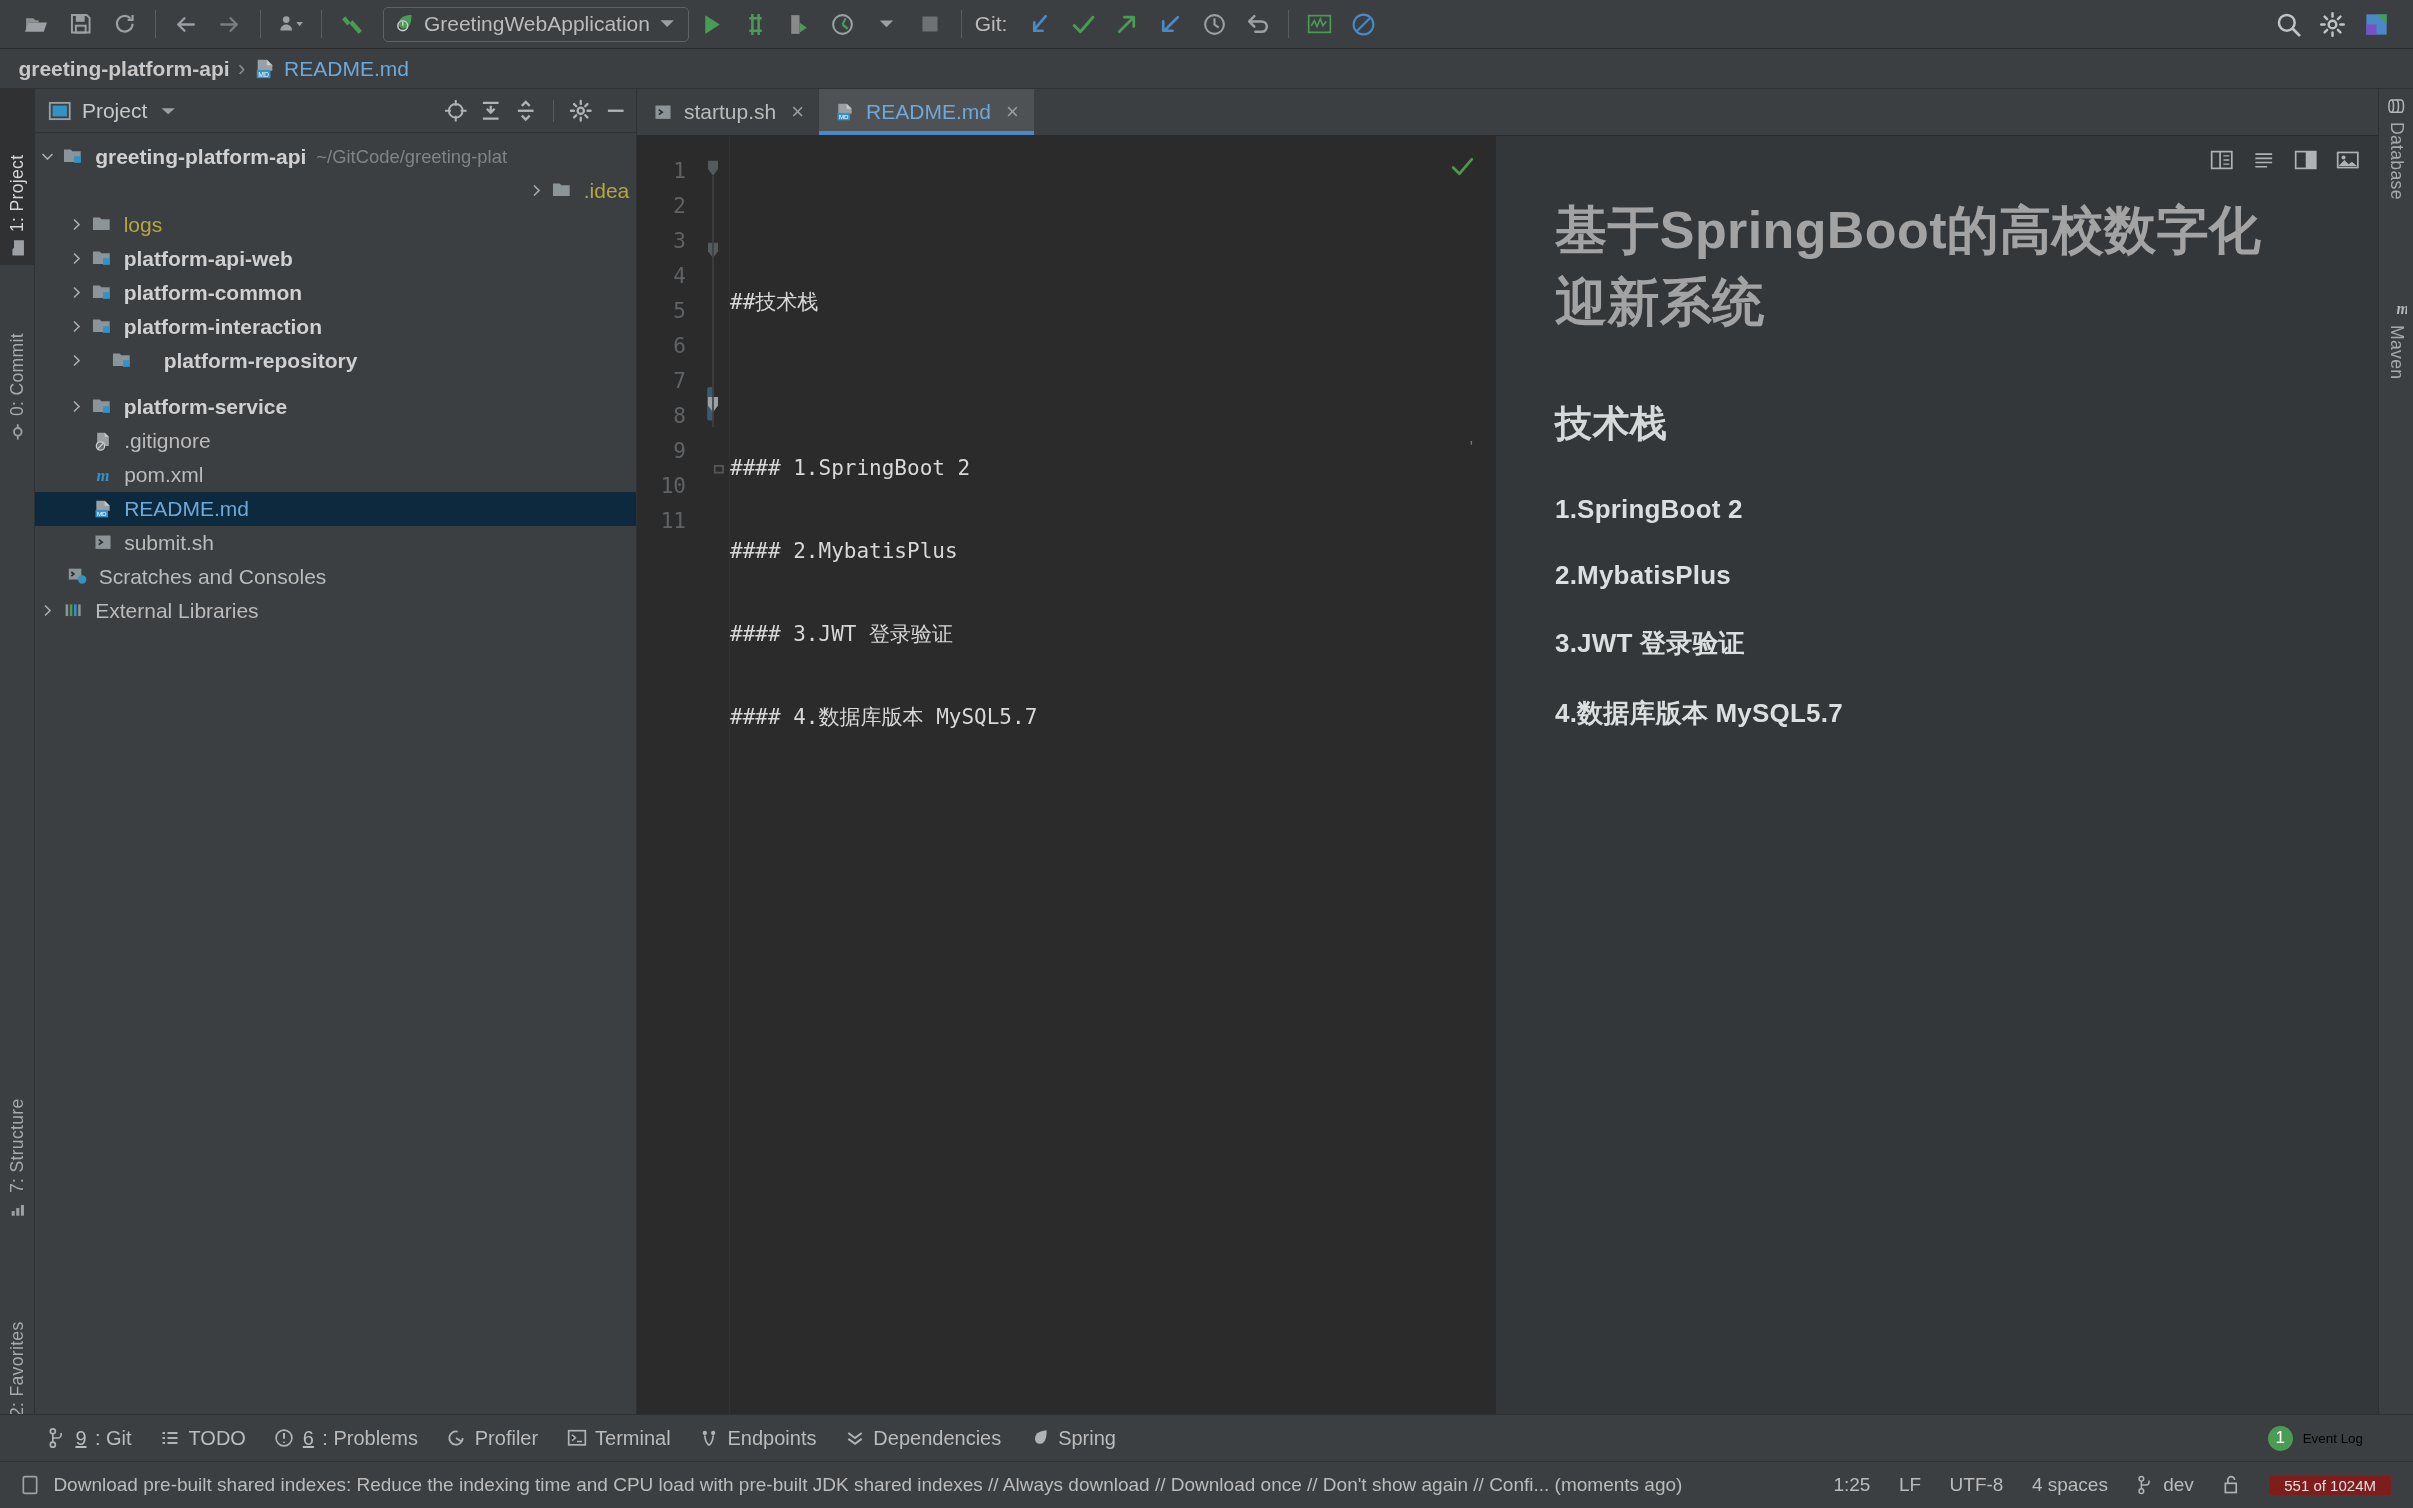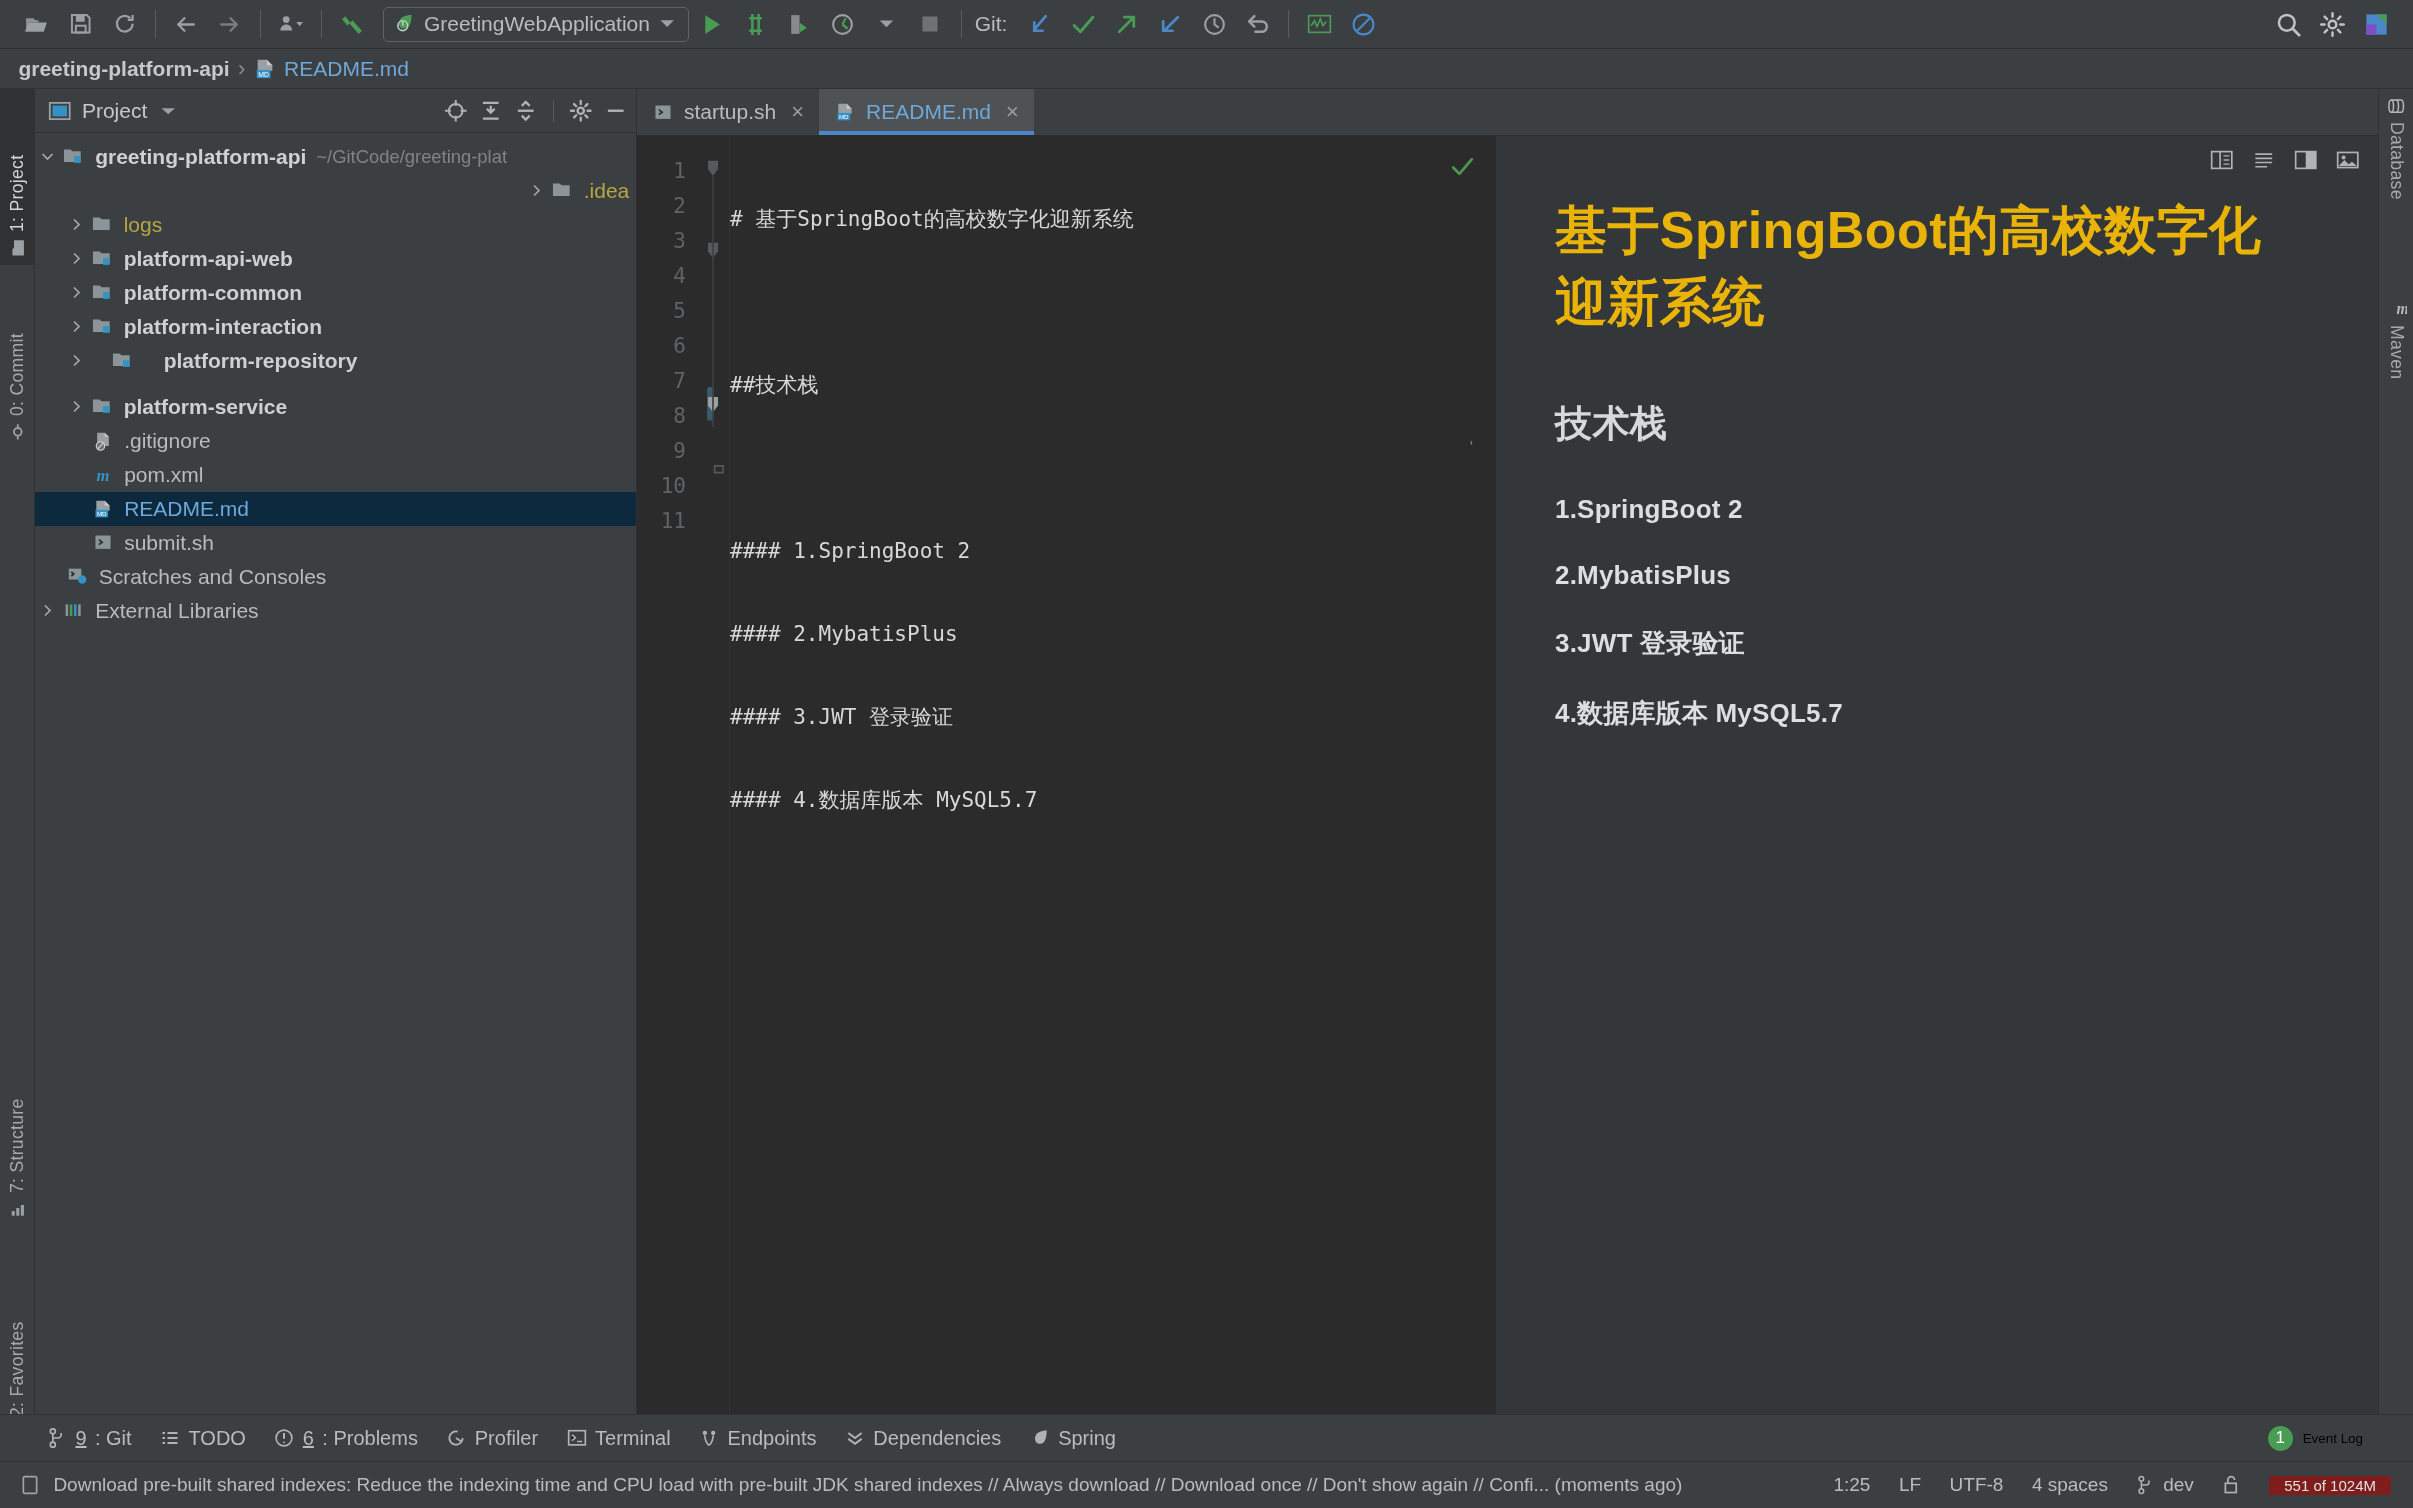--- a/index.html
+++ b/index.html
@@ -139,21 +139,21 @@
   #code-lines div { height: 35px; line-height: 35px; }
   .check-mark { position: absolute; top: 18.4px; right: 20px; color: #4a9a4a; font-size: 25px; }
   .caret-line-mark { position: absolute; right: 22px; top: 302px; color: #777; font-size: 17px; }
 
   
   #preview-pane {
     flex: 1; background: #333739; overflow: hidden;
     padding: 59px 67px 0 59px; border-left: 0.8px solid #2b2b2b;
   }
   #preview-pane h1 {
-    color: #eab308; font-size: 52px; font-weight: bold;
+    color: #a3a3a3; font-size: 52px; font-weight: bold;
     line-height: 1.38; max-width: 804px; letter-spacing: 0.4px;
   }
   #preview-pane h2 {
     color: #d6d9da; font-size: 37px; font-weight: bold;
     margin-top: 60px; letter-spacing: 0.4px;
   }
   #preview-pane p {
     color: #dcdfe0; font-size: 26px; font-weight: bold;
     margin-top: 35px; letter-spacing: 0.2px;
   }
@@ -747,21 +747,20 @@
           <svg width="34" height="503" viewBox="0 0 40 600" style="position:absolute;top:18.4px;left:0;">
             <path d="M20 8 l6 0 0 10 -6 8 -6 -8 0 -10 z" fill="#555a5c"></path>
             <path d="M20 106 l6 0 0 10 -6 8 -6 -8 0 -10 z" fill="#555a5c"></path>
             <rect x="13" y="278" width="8" height="40" rx="3" fill="#3c5a6e"></rect>
             <path d="M20 290 l6 0 0 10 -6 8 -6 -8 0 -10 z" fill="#9aa0a3"></path>
             <path d="M22 372 h10 v8 h-10 z" fill="none" stroke="#55585a" stroke-width="2"></path>
             <path d="M20 26 v300" stroke="#3d4042" stroke-width="2"></path>
           </svg>
         </div>
         <div id="code-lines">
-          <div># 基于SpringBoot的高校数字化迎新系统</div>
           <div></div>
           <div>##技术栈</div>
           <div></div>
           <div>#### 1.SpringBoot 2</div>
           <div>#### 2.MybatisPlus</div>
           <div>#### 3.JWT 登录验证</div>
           <div>#### 4.数据库版本 MySQL5.7</div>
           <div></div>
           <div></div>
           <div></div>

